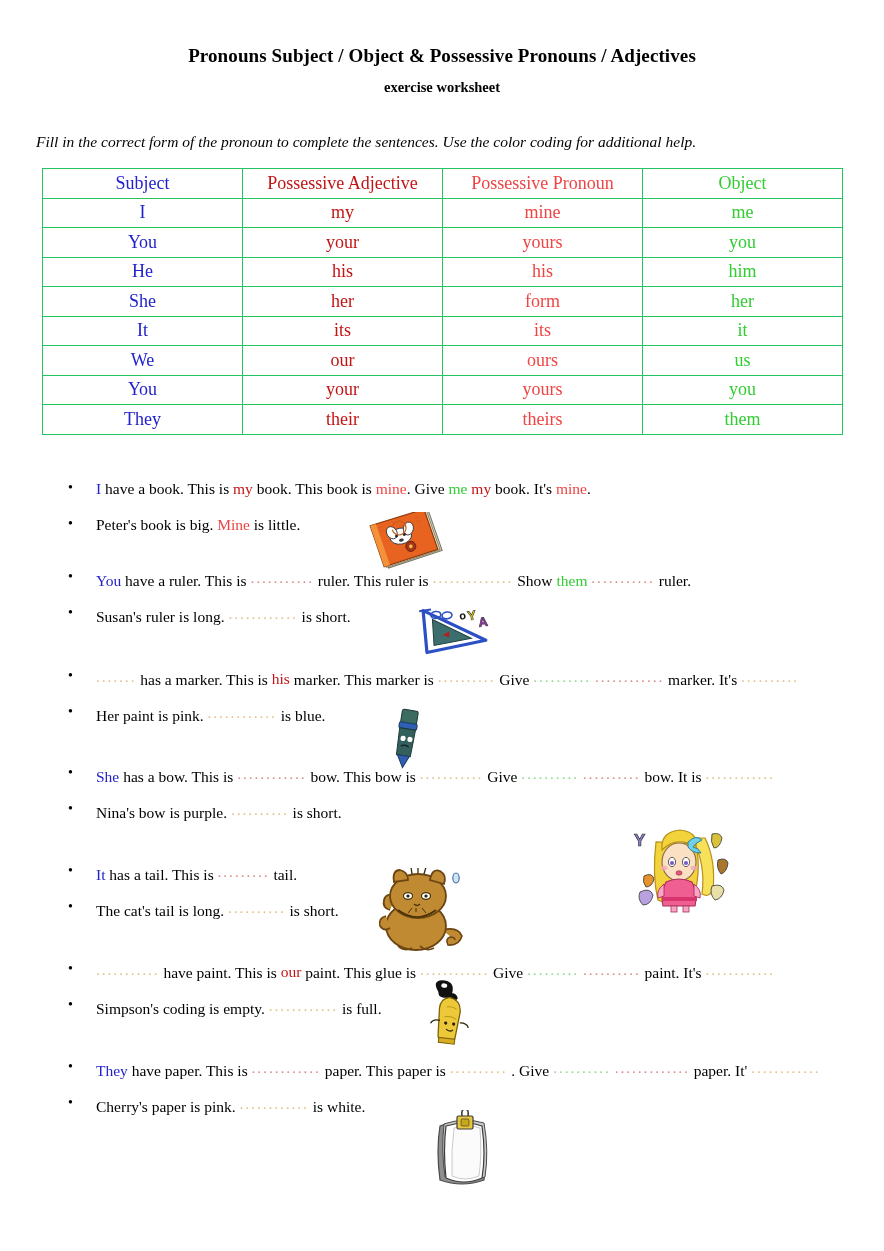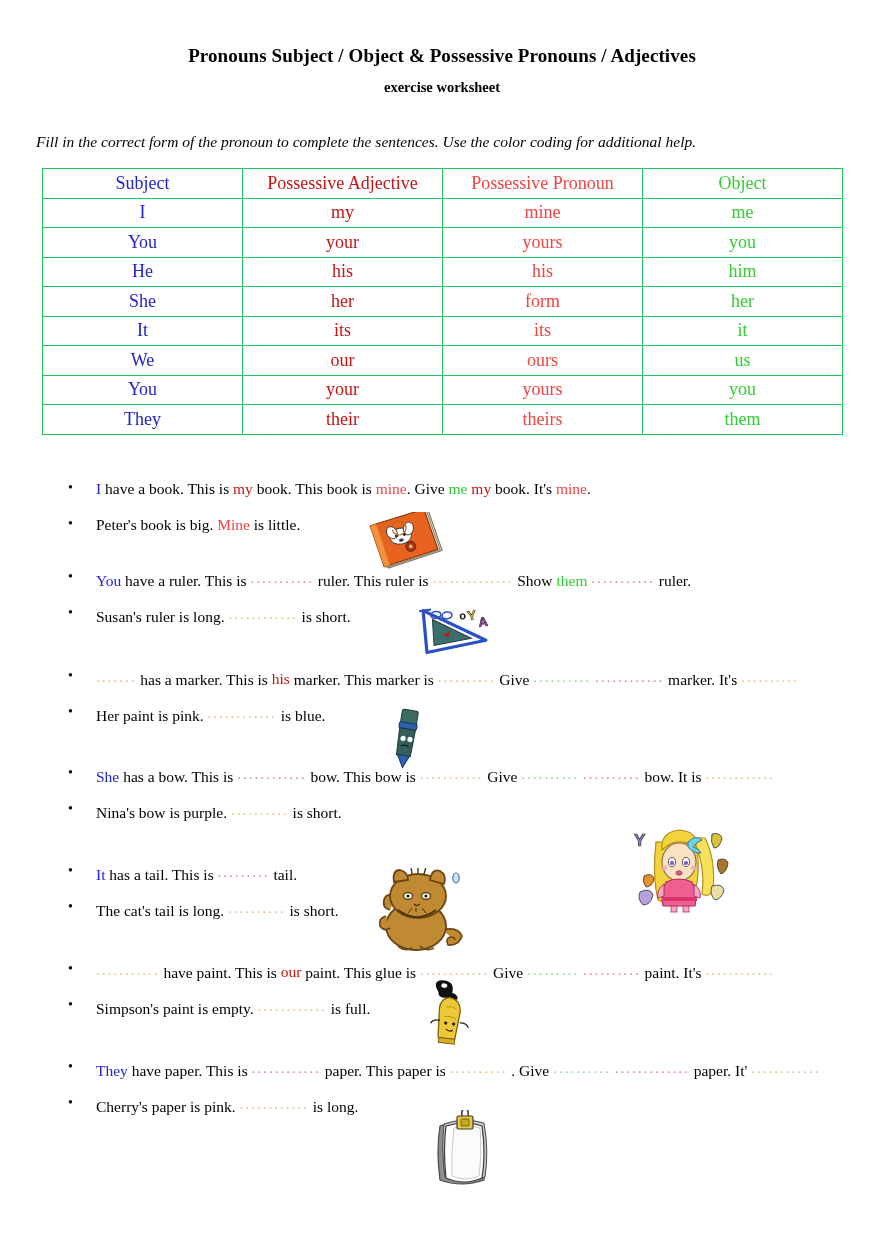--- a/index.html
+++ b/index.html
@@ -185,25 +185,25 @@
     <div class="group" style="position: absolute; left: 0px; top: 285px; width: 884px;">
       <div class="line" style="position: absolute; top: 0px; left: 0px;"><span class="bullet">•</span><span class="c-subject">She</span><span> has a bow. This is </span><span class="blank b-adj">............</span><span> bow. This bow is </span><span class="blank b-pron">...........</span><span> Give </span><span class="blank b-obj">..........</span><span> </span><span class="blank b-adj">..........</span><span> bow. It is </span><span class="blank b-pron">............</span></div>
       <div class="line" style="position: absolute; top: 36px; left: 0px;"><span class="bullet">•</span><span>Nina's bow is purple. </span><span class="blank b-pron">..........</span><span> is short.</span></div>
     </div>
     <div class="group" style="position: absolute; left: 0px; top: 383px; width: 884px;">
       <div class="line" style="position: absolute; top: 0px; left: 0px;"><span class="bullet">•</span><span class="c-subject">It</span><span> has a tail. This is </span><span class="blank b-adj">.........</span><span> tail.</span></div>
       <div class="line" style="position: absolute; top: 36px; left: 0px;"><span class="bullet">•</span><span>The cat's tail is long. </span><span class="blank b-pron">..........</span><span> is short.</span></div>
     </div>
     <div class="group" style="position: absolute; left: 0px; top: 481px; width: 884px;">
       <div class="line" style="position: absolute; top: 0px; left: 0px;"><span class="bullet">•</span><span class="blank b-pron">...........</span><span> have paint. This is </span><span class="c-adj">our</span><span> paint. This glue is </span><span class="blank b-pron">............</span><span> Give </span><span class="blank b-obj">.........</span><span> </span><span class="blank b-adj">..........</span><span> paint. It's </span><span class="blank b-pron">............</span></div>
-      <div class="line" style="position: absolute; top: 36px; left: 0px;"><span class="bullet">•</span><span>Simpson's paint is empty. </span><span class="blank b-pron">............</span><span> is full.</span></div>
+      <div class="line" style="position: absolute; top: 36px; left: 0px;"><span class="bullet">•</span><span>Simpson's coding is empty. </span><span class="blank b-pron">............</span><span> is full.</span></div>
     </div>
     <div class="group" style="position: absolute; left: 0px; top: 579px; width: 884px;">
       <div class="line" style="position: absolute; top: 0px; left: 0px;"><span class="bullet">•</span><span class="c-subject">They</span><span> have paper. This is </span><span class="blank b-adj">............</span><span> paper. This paper is </span><span class="blank b-pron">..........</span><span> . Give </span><span class="blank b-obj">..........</span><span> </span><span class="blank b-adj">.............</span><span> paper. It' </span><span class="blank b-pron">............</span></div>
-      <div class="line" style="position: absolute; top: 36px; left: 0px;"><span class="bullet">•</span><span>Cherry's paper is pink. </span><span class="blank b-pron">............</span><span> is long.</span></div>
+      <div class="line" style="position: absolute; top: 36px; left: 0px;"><span class="bullet">•</span><span>Cherry's paper is pink. </span><span class="blank b-pron">............</span><span> is white.</span></div>
     </div>
   </div>
 
 <div class="art" style="left:352px; top:512px;">
   <svg width="100" height="62" viewBox="0 0 100 62">
     <g transform="rotate(-11 50 31)">
       <path d="M26,10 L82,4 L88,46 L32,53 Z" fill="#d8d3bc" stroke="#7a7560" stroke-width="1"></path>
       <path d="M24,9 L80,3 L86,45 L30,52 Z" fill="#efeade" stroke="#7a7560" stroke-width=".8"></path>
       <path d="M22,8 L78,2 L84,44 L28,51 Z" fill="#e8631f" stroke="#8a3a08" stroke-width="1.2"></path>
       <path d="M22,8 L28,7.4 L34,50.4 L28,51 Z" fill="#f4923c"></path>

